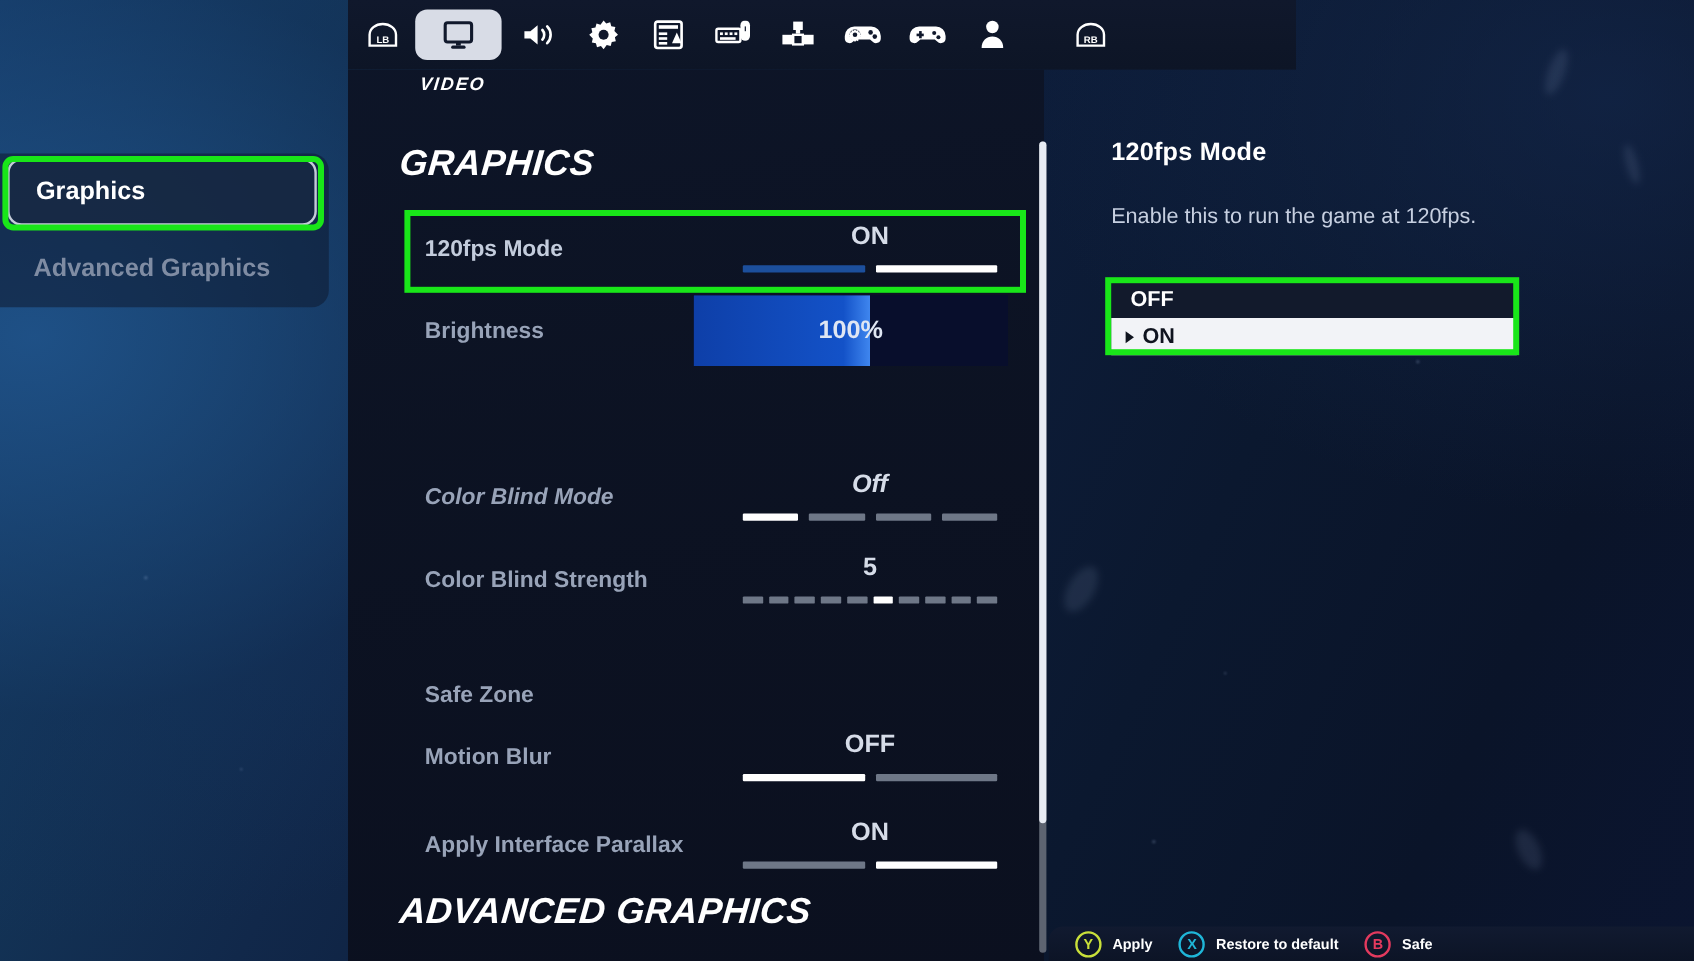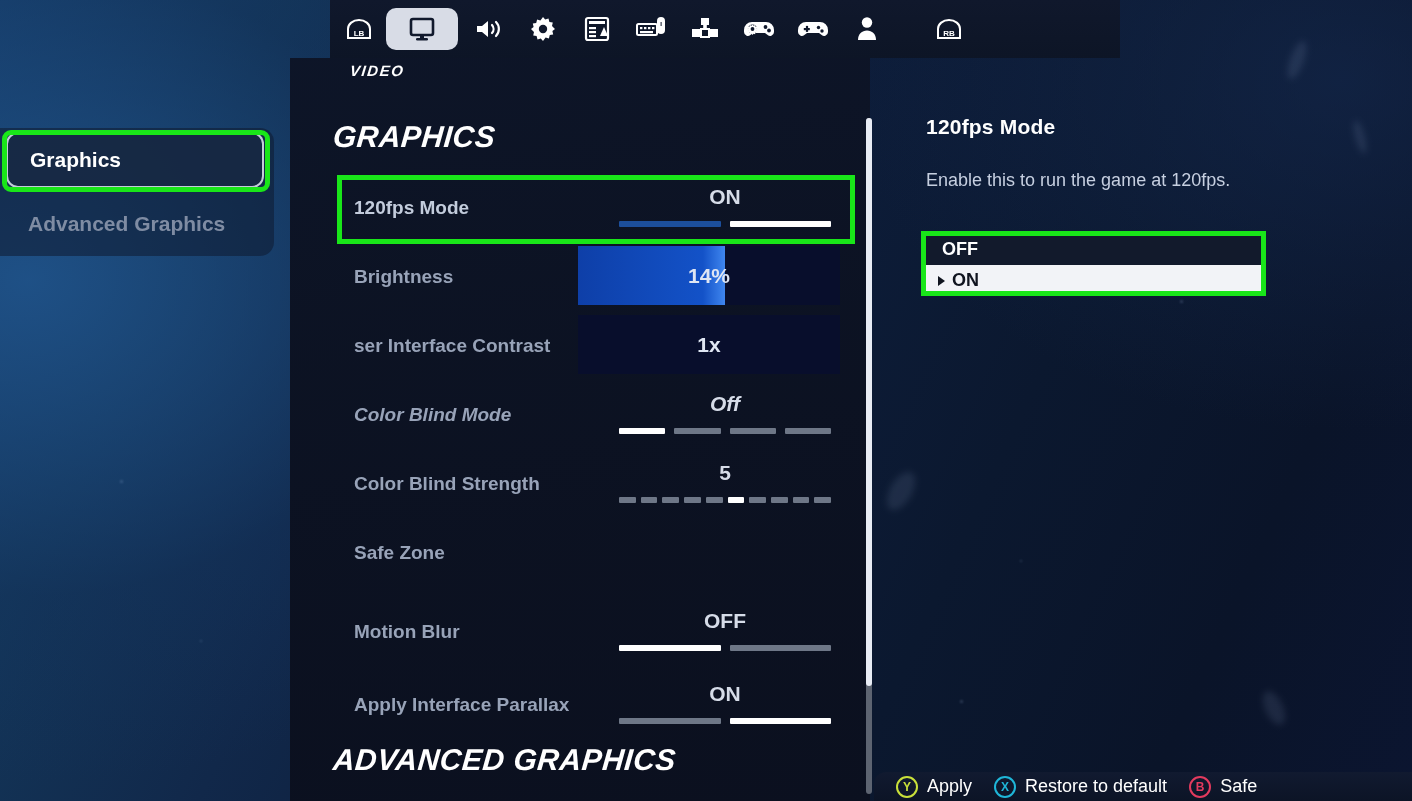--- a/index.html
+++ b/index.html
@@ -42,21 +42,20 @@
     position: absolute;
     left: 290px;
     top: 0;
     width: 790px;
     height: 58px;
     background: linear-gradient(180deg, #10182c 0%, #0d1526 100%);
     display: flex;
     align-items: center;
     padding-left: 6px;
     z-index: 5;
-    margin-left: 40px;
   }
   .navicon {
     width: 54px;
     height: 42px;
     display: flex;
     align-items: center;
     justify-content: center;
     color: #fff;
     flex: 0 0 auto;
   }
@@ -340,22 +339,22 @@
     border-radius: 50%;
     display: flex;
     align-items: center;
     justify-content: center;
     font-size: 12px;
     font-weight: bold;
     color: #ffffff;
     border: 2px solid rgba(255,255,255,0.85);
   }
   .act-label {
-    font-size: 18px;
-    font-weight: normal;
+    font-size: 12px;
+    font-weight: bold;
     color: #ffffff;
   }
 </style>
 </head>
 <body>
 
 <div id="screen">
 
   <div class="swoosh" style="left:1290px;top:40px;width:14px;height:40px;transform:rotate(20deg);"></div>
   <div class="swoosh" style="left:1355px;top:120px;width:10px;height:34px;transform:rotate(-15deg);"></div>
@@ -493,31 +492,24 @@
           <div class="seg blue"></div>
           <div class="seg on"></div>
         </div>
       </div>
     </div>
 
     <div class="row" style="top:186px;text-decoration:underline;">
       <div class="row-label">Brightness</div>
       <div class="bar">
         <div class="bar-fill" style="width:56%;"></div>
-        <div class="bar-val">14%</div>
-      </div>
-    </div>
-
-    <div class="row" style="top:255px;">
-      <div class="row-label">ser Interface Contrast</div>
-      <div class="bar">
-        <div class="bar-fill" style="width:0%;"></div>
-        <div class="bar-val">1x</div>
-      </div>
-    </div>
+        <div class="bar-val">100%</div>
+      </div>
+    </div>
+
 
     <div class="row" style="top:324px;font-style:italic;">
       <div class="row-label">Color Blind Mode</div>
       <div class="ctl">
         <div class="ctl-val">Off</div>
         <div class="seg-wrap">
           <div class="seg on"></div>
           <div class="seg"></div>
           <div class="seg"></div>
           <div class="seg"></div>
@@ -537,21 +529,21 @@
           <div class="seg"></div>
           <div class="seg on"></div>
           <div class="seg"></div>
           <div class="seg"></div>
           <div class="seg"></div>
           <div class="seg"></div>
         </div>
       </div>
     </div>
 
-    <div class="row" style="top:462px;">
+    <div class="row" style="top:489px;">
       <div class="row-label">Safe Zone</div>
     </div>
 
     <div class="row" style="top:541px;">
       <div class="row-label">Motion Blur</div>
       <div class="ctl">
         <div class="ctl-val">OFF</div>
         <div class="seg-wrap">
           <div class="seg on"></div>
           <div class="seg"></div>

